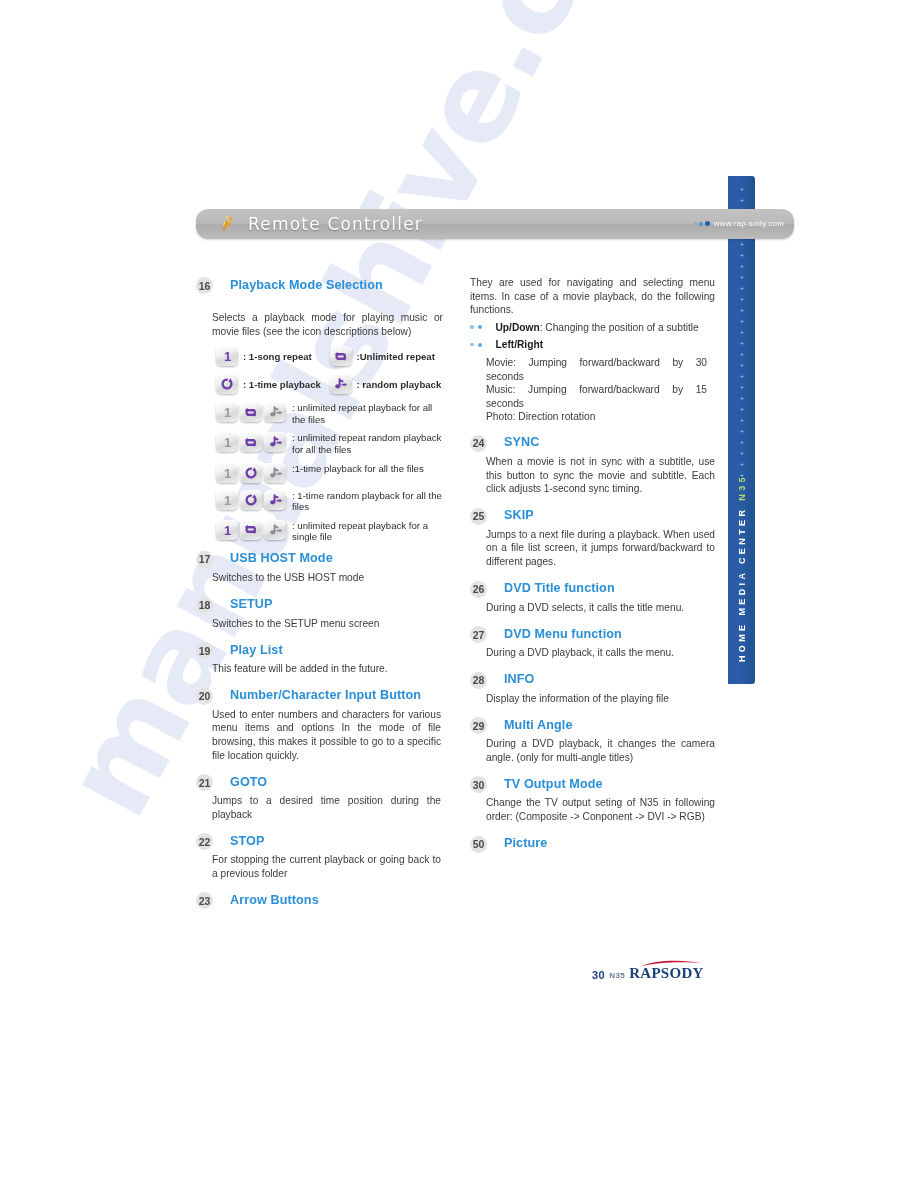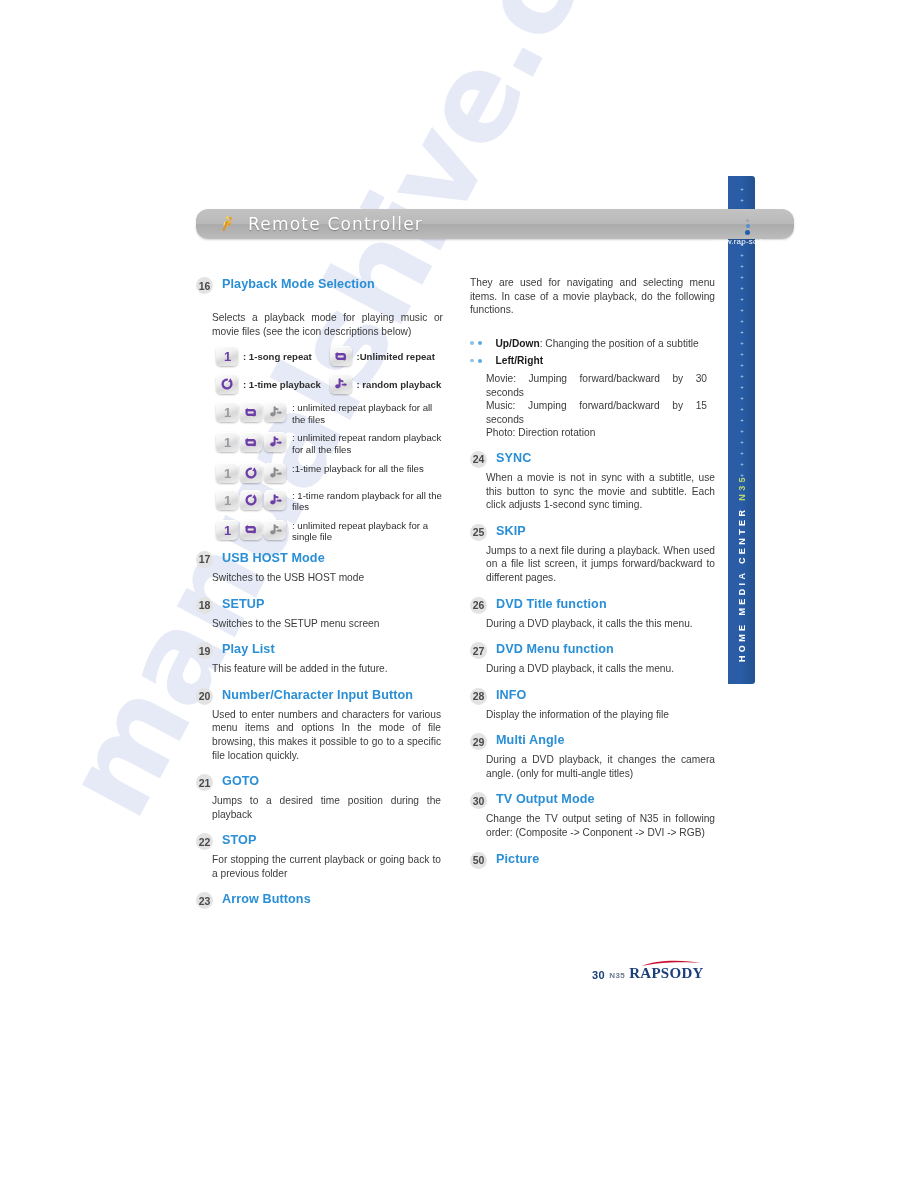--- a/index.html
+++ b/index.html
@@ -96,21 +96,20 @@
     font-family: "DejaVu Sans", sans-serif;
     text-shadow: 0 1px 1px rgba(90,90,90,.6);
   }
   .header-url-wrap {
     position: absolute;
     right: 10px;
     top: 10px;
     display: flex;
     align-items: center;
     gap: 2px;
-    flex-direction: column;
   }
   .url-dot { width: 4px; height: 4px; border-radius: 50%; display:block; }
   .url-dot.d1 { background: #9aa6b4; width:3px; height:3px;}
   .url-dot.d2 { background: #4f8fd0; }
   .url-dot.d3 { background: #1f5fae; width:5px; height:5px;}
   .header-url {
     color: #ffffff;
     font-size: 8px;
     letter-spacing: .2px;
     margin-left: 2px;
@@ -121,22 +120,22 @@
     position: absolute;
     top: 276px;
     width: 247px;
   }
   .col-left  { left: 196px; }
   .col-right { left: 470px; }
 
   
   .sec {
     display: flex;
-    align-items: flex-start;
-    gap: 9px;
+    align-items: center;
+    gap: 17px;
     margin-bottom: 3px;
   }
   .badge {
     flex: 0 0 auto;
     width: 17px; height: 17px;
     border-radius: 50%;
     background: #e3e3e3;
     color: #4a4a4a;
     font-size: 10.5px;
     font-weight: bold;
@@ -572,21 +571,21 @@
 
     <div class="sec">
       <div class="badge">23</div>
       <div class="sec-title">Arrow Buttons</div>
     </div>
 
   </div>
 
   <div class="col col-right">
 
-    <div class="body-text" style="margin-left:0;margin-bottom:20px">They are used for navigating and selecting menu items. In case of a movie playback, do the following functions.</div>
+    <div class="body-text" style="margin-left:0;margin-bottom:4px">They are used for navigating and selecting menu items. In case of a movie playback, do the following functions.</div>
 
     <div class="bullet-line">
       <span class="bullet-dots">
           <i class="bdot small"></i>
           <i class="bdot"></i>
         </span>
       <span><b>Up/Down</b><span>: Changing the position of a subtitle</span></span>
     </div>
 
     <div class="bullet-line">
@@ -610,21 +609,21 @@
     <div class="sec">
       <div class="badge">25</div>
       <div class="sec-title">SKIP</div>
     </div>
     <div class="body-text">Jumps to a next file during a playback. When used on a file list screen, it jumps forward/backward to different pages.</div>
 
     <div class="sec">
       <div class="badge">26</div>
       <div class="sec-title">DVD Title function</div>
     </div>
-    <div class="body-text">During a DVD playback, it calls the this menu.</div>
+    <div class="body-text">During a DVD selects, it calls the title menu.</div>
 
     <div class="sec">
       <div class="badge">27</div>
       <div class="sec-title">DVD Menu function</div>
     </div>
     <div class="body-text">During a DVD playback, it calls the menu.</div>
 
     <div class="sec">
       <div class="badge">28</div>
       <div class="sec-title">INFO</div>

